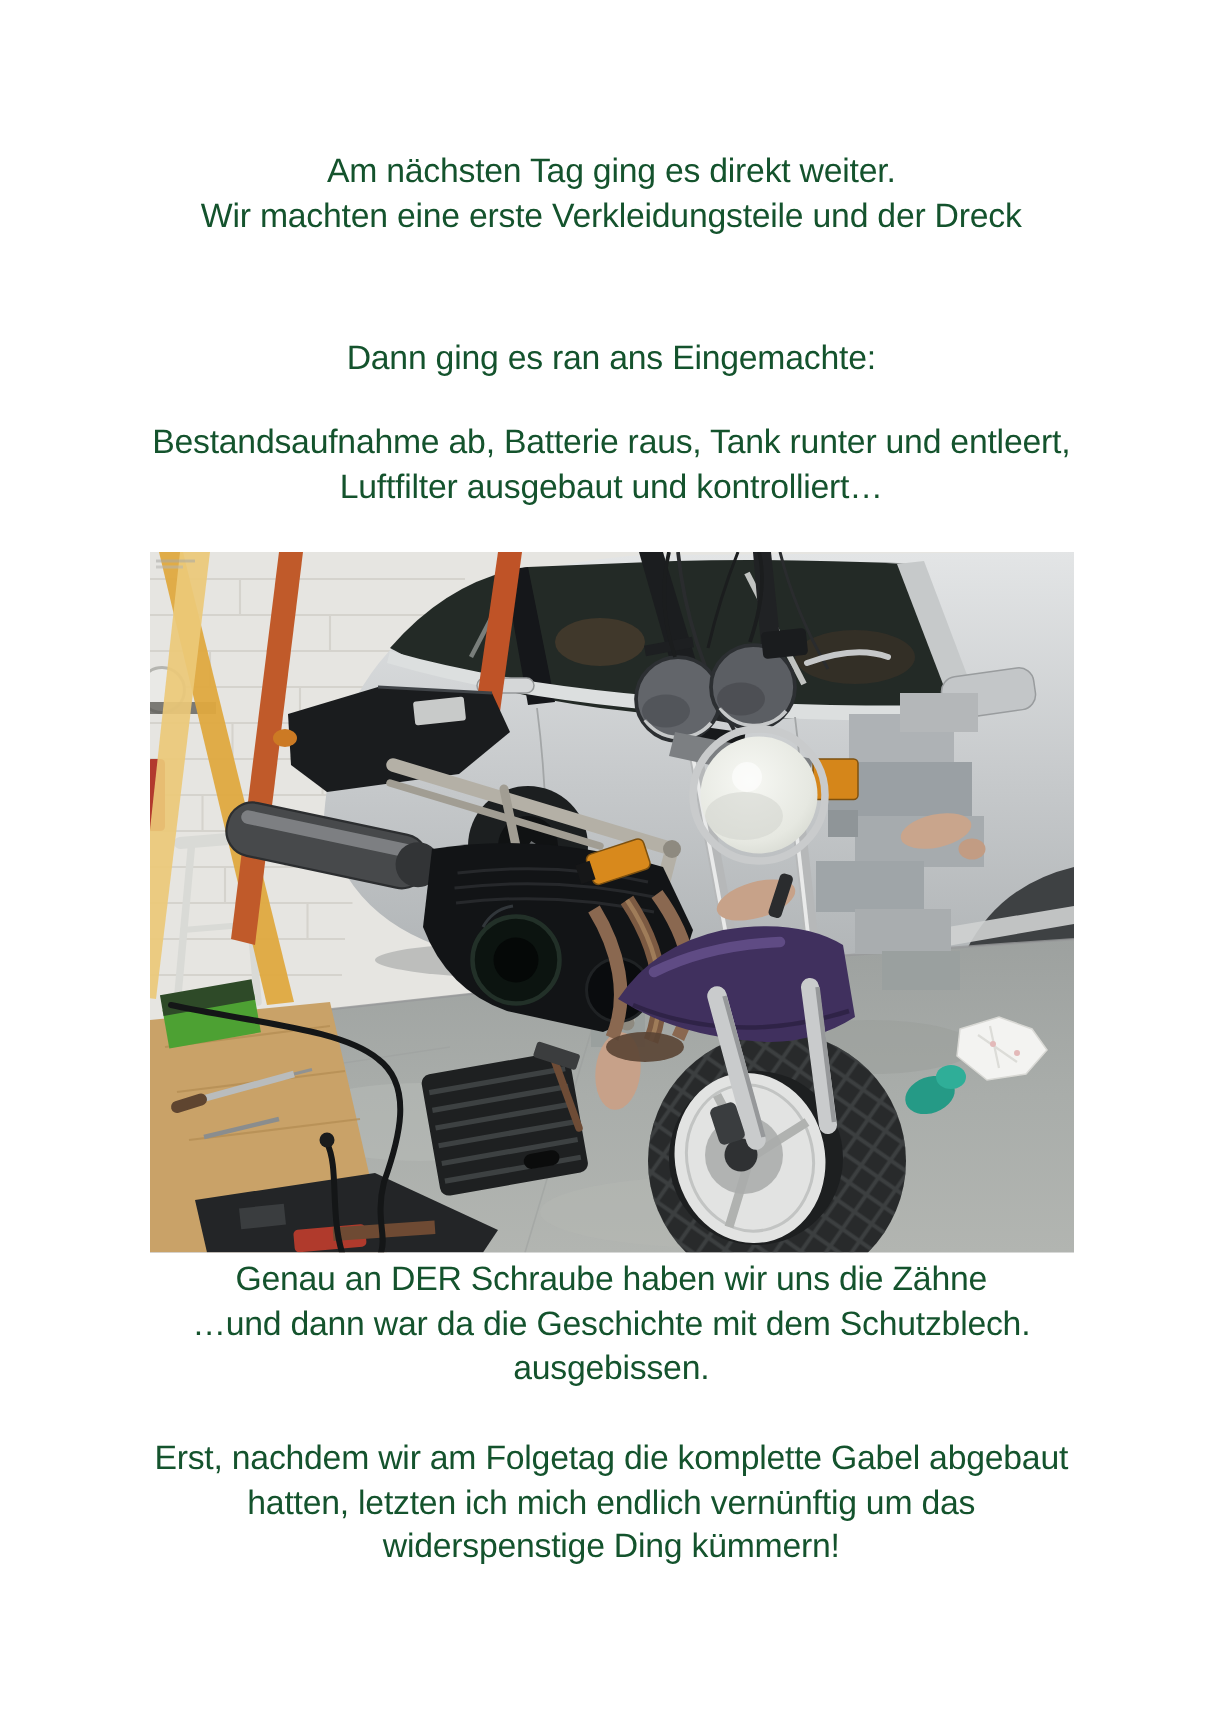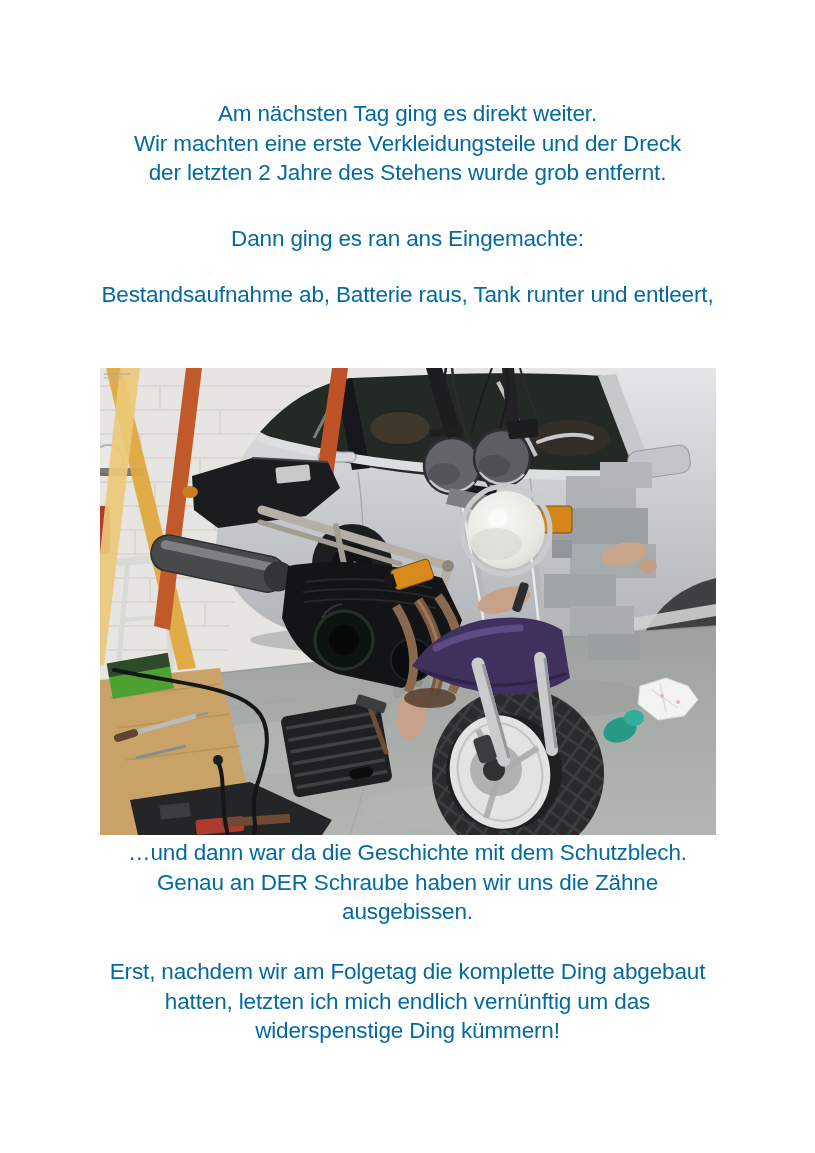--- a/index.html
+++ b/index.html
@@ -3,50 +3,50 @@
 <meta charset="utf-8">
 <style>
   html,body{margin:0;padding:0;background:#ffffff;}
   .page{
     position:relative;width:815px;height:1153px;background:#ffffff;
     font-family:"Liberation Sans","DejaVu Sans",sans-serif;color:#1b1b1b;
     overflow:hidden;margin:0 auto;
   }
   .para{
     position:absolute;left:0;width:100%;text-align:center;
-    font-size:22.5px;line-height:29.5px;letter-spacing:-0.15px;color:#0369a1;
+    font-size:22.5px;line-height:29.5px;letter-spacing:-0.15px;color:#14532d;
   }
   #p1{top:99px}
   #p2{top:224px}
   #p3{top:280px}
   #p4{top:838px}
   #p5{top:957px}
   .photo-frame{
     position:absolute;left:100px;top:368px;width:616px;height:467px;
     overflow:hidden;background:#b9bcba;
   }
   .photo-frame svg{display:block;width:100%;height:100%;}
 </style>
 </head>
 <body>
 
 <div class="page">
 
   <div class="para" id="p1">
     <div>Am nächsten Tag ging es direkt weiter.</div>
     <div>Wir machten eine erste Verkleidungsteile und der Dreck</div>
-    <div>der letzten 2 Jahre des Stehens wurde grob entfernt.</div>
   </div>
 
   <div class="para" id="p2">
     <div>Dann ging es ran ans Eingemachte:</div>
   </div>
 
   <div class="para" id="p3">
     <div>Bestandsaufnahme ab, Batterie raus, Tank runter und entleert,</div>
+    <div>Luftfilter ausgebaut und kontrolliert…</div>
   </div>
 
   <div class="photo-frame">
     <svg viewBox="0 0 616 467" preserveAspectRatio="none">
       <defs>
         <linearGradient id="carBody" x1="0" y1="0" x2="0" y2="1">
           <stop offset="0" stop-color="#e3e5e6"></stop>
           <stop offset="0.55" stop-color="#c6c9cb"></stop>
           <stop offset="1" stop-color="#b0b4b6"></stop>
         </linearGradient>
@@ -304,24 +304,24 @@
       </g>
 
       <g opacity="0.55">
         <rect x="4" y="5" width="26" height="2" fill="#a9a9a5"></rect>
         <rect x="4" y="9" width="18" height="2" fill="#b5b5b1"></rect>
       </g>
     </svg>
   </div>
 
   <div class="para" id="p4">
+    <div>Genau an DER Schraube haben wir uns die Zähne</div>
     <div>…und dann war da die Geschichte mit dem Schutzblech.</div>
-    <div>Genau an DER Schraube haben wir uns die Zähne</div>
     <div>ausgebissen.</div>
   </div>
 
   <div class="para" id="p5">
-    <div>Erst, nachdem wir am Folgetag die komplette Ding abgebaut</div>
+    <div>Erst, nachdem wir am Folgetag die komplette Gabel abgebaut</div>
     <div>hatten, letzten ich mich endlich vernünftig um das</div>
     <div>widerspenstige Ding kümmern!</div>
   </div>
 
 </div>
 
 </body></html>

